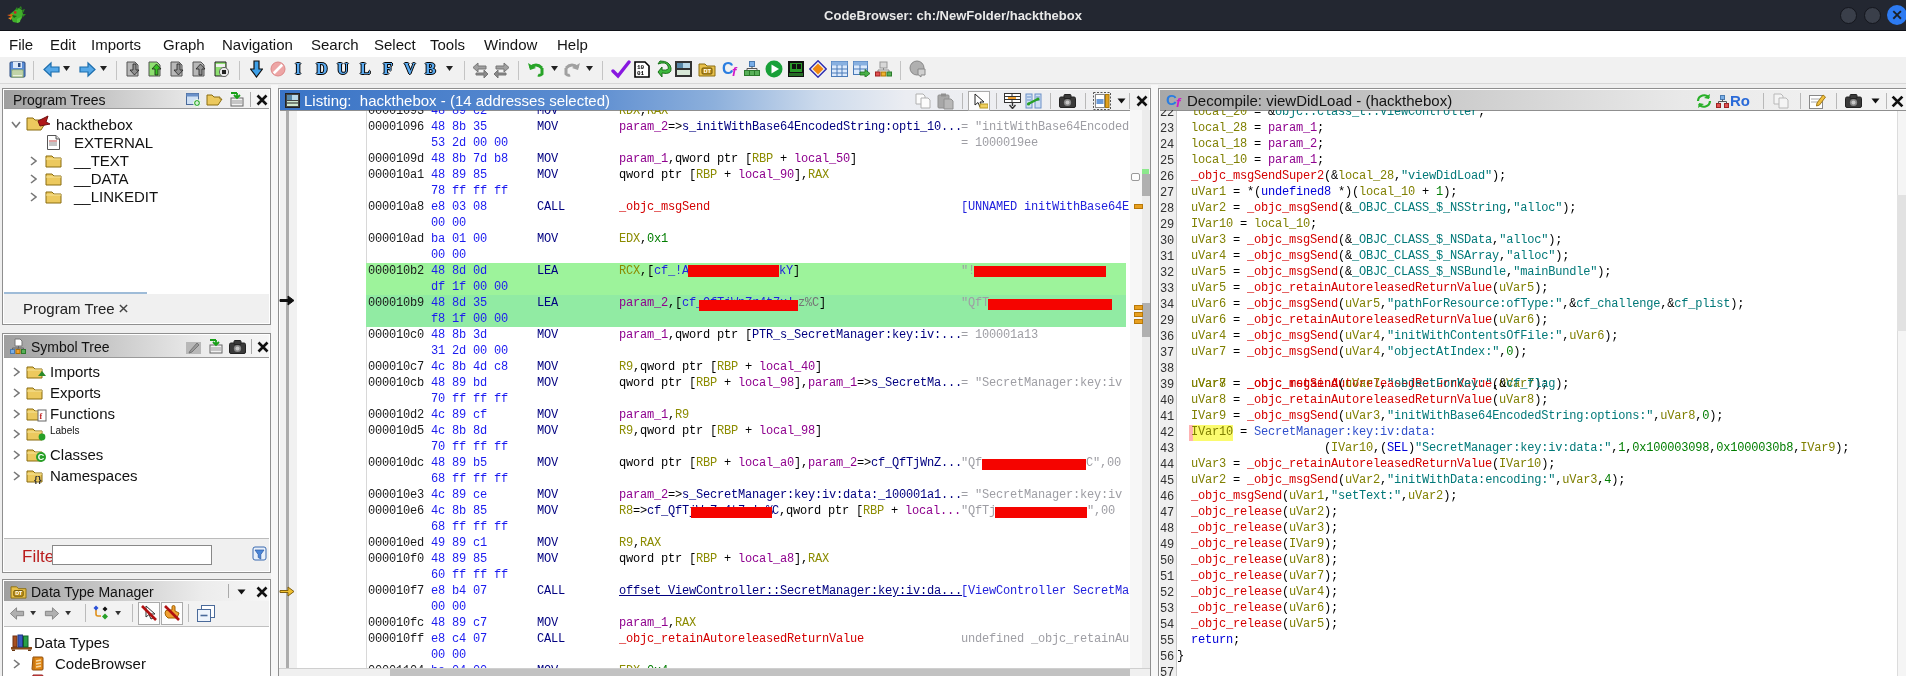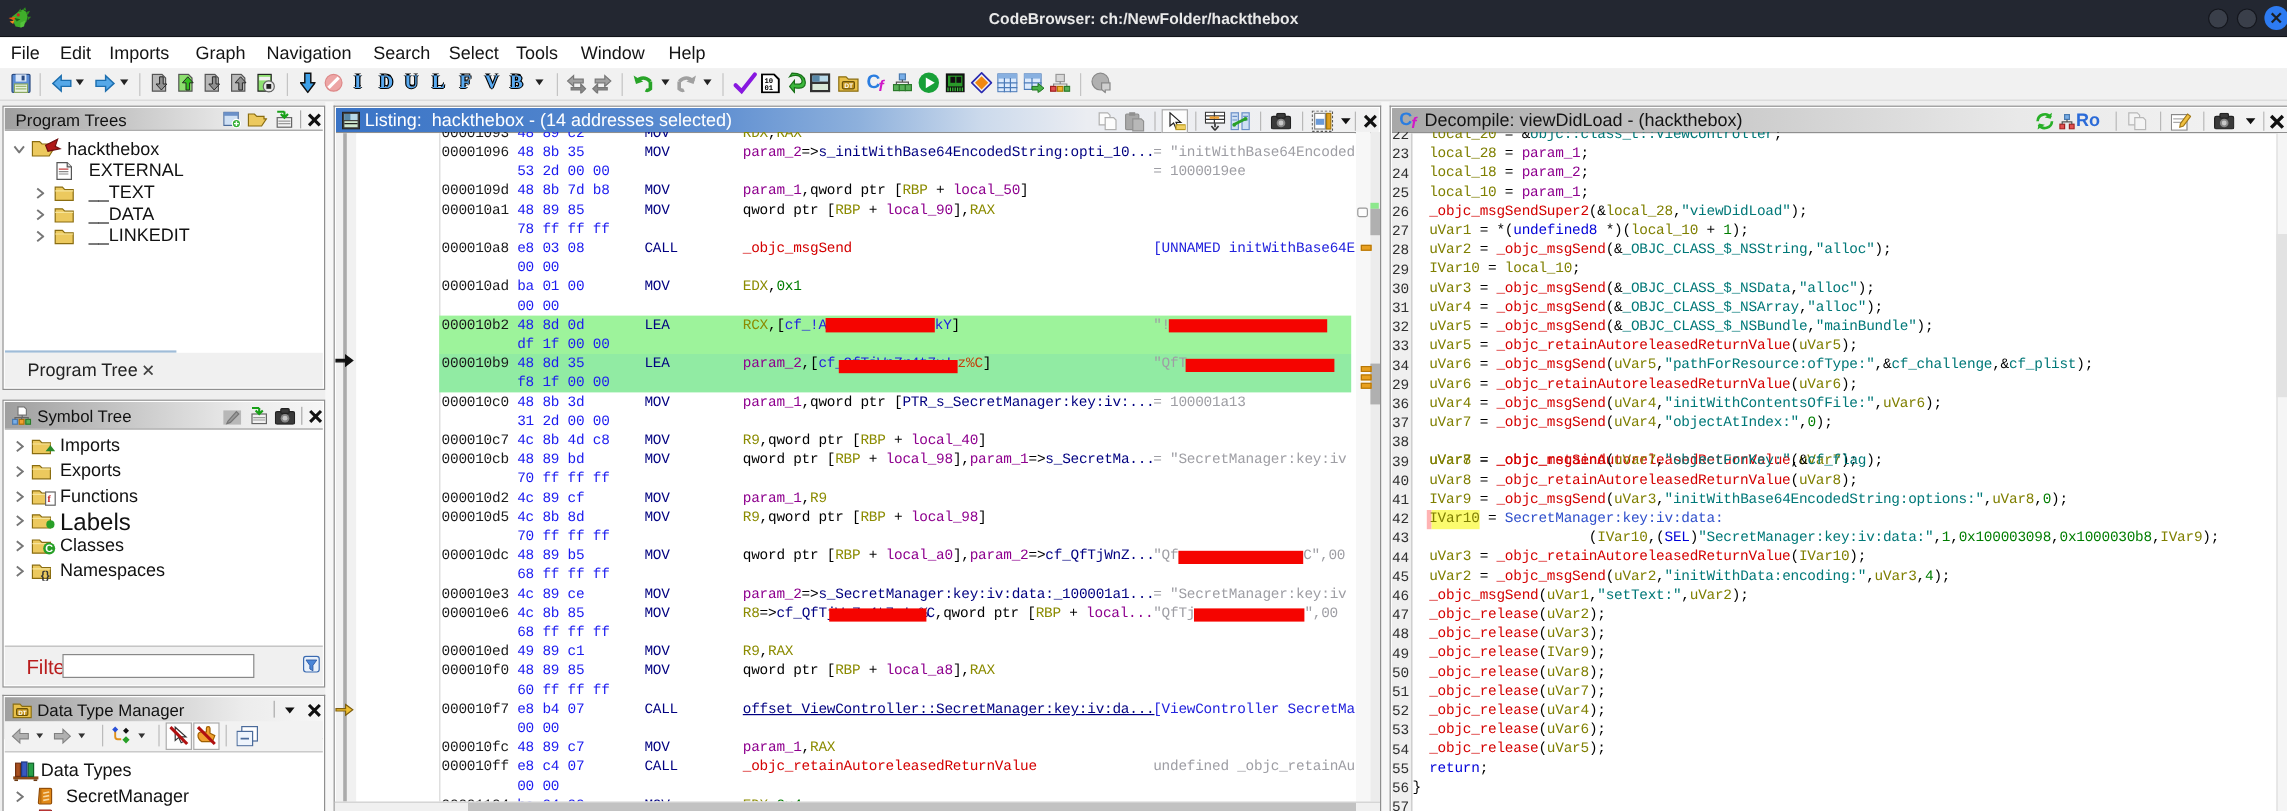--- a/index.html
+++ b/index.html
@@ -351,21 +351,21 @@
       </svg>
 <span class="abs" style="left:46px;top:46px;font-size:15px;color:#111">Functions</span>
 <svg class="abs" style="left:8px;top:70px" width="8" height="10" viewBox="0 0 8 10">
         <path d="M2 1 L7 5 L2 9" fill="none" stroke="#777" stroke-width="1.6"></path>
       </svg>
 <svg class="abs" style="left:22px;top:67px" width="22" height="16" viewBox="0 0 22 16">
         <path d="M1 3 L7 3 L9 5 L16 5 L16 14 L1 14 Z" fill="#ecc95e" stroke="#8a6d10"></path>
         <path d="M1 6 L16 6" stroke="#f6e49a"></path>
         <circle cx="16" cy="11" r="3.4" fill="#28a028"></circle>
       </svg>
-<span class="abs" style="left:46px;top:66px;font-size:20px;color:#111">Labels</span>
+<span class="abs" style="left:46px;top:66px;font-size:10px;color:#111">Labels</span>
 <svg class="abs" style="left:8px;top:91px" width="8" height="10" viewBox="0 0 8 10">
         <path d="M2 1 L7 5 L2 9" fill="none" stroke="#777" stroke-width="1.6"></path>
       </svg>
 <svg class="abs" style="left:22px;top:88px" width="22" height="16" viewBox="0 0 22 16">
         <path d="M1 3 L7 3 L9 5 L16 5 L16 14 L1 14 Z" fill="#ecc95e" stroke="#8a6d10"></path>
         <path d="M1 6 L16 6" stroke="#f6e49a"></path>
         <circle cx="15" cy="10" r="5" fill="#28a028"></circle>
         <text x="11.8" y="13.4" font-size="9" font-weight="bold" fill="#fff">C</text>
       </svg>
 <span class="abs" style="left:46px;top:87px;font-size:15px;color:#111">Classes</span>
@@ -457,21 +457,21 @@
       </svg>
 <span class="abs" style="left:30px;top:6px;font-size:15px;color:#111">Data Types</span>
 <svg class="abs" style="left:8px;top:31px" width="8" height="10" viewBox="0 0 8 10">
         <path d="M2 1 L7 5 L2 9" fill="none" stroke="#777" stroke-width="1.6"></path>
       </svg>
 <svg class="abs" style="left:27px;top:28px" width="13" height="15" viewBox="0 0 13 15">
         <path d="M2 1 L11 1 Q12 1 12 2 L12 13 Q12 14 11 14 L2 14 Q1 14 1 13 Z" fill="#e08818" stroke="#904c08"></path>
         <path d="M3 1 L3 14" stroke="#b06810"></path>
         <path d="M5 5 L10 4 M5 8 L10 7 M5 11 L10 10" stroke="#f8d8a0" stroke-width="1.4"></path>
       </svg>
-<span class="abs" style="left:51px;top:27px;font-size:15px;color:#111">SecretManager</span>
+<span class="abs" style="left:51px;top:27px;font-size:15px;color:#111">CodeBrowser</span>
 <svg class="abs" style="left:27px;top:46px" width="13" height="8" viewBox="0 0 13 8">
         <path d="M2 1 L11 1 Q12 1 12 2 L12 8 L1 8 Z" fill="#e04848" stroke="#902020"></path>
       </svg>
 </div>
   </div>
 <div class="panel" style="left:278px;top:88px;width:873px;height:588px;border-bottom:none">
 <div class="abs" style="left:1px;top:1px;right:1px;height:21px;
 background:linear-gradient(90deg,#3a74c6 0%,#5b8cd0 35%,#8db0dc 50%,#ccdaec 62%,#ebedf2 72%,#f1f1f1 100%);border-bottom:1px solid #8f8f8f">
 <svg class="abs" style="left:5px;top:3px" width="15" height="15" viewBox="0 0 15 15">
         <rect x="0.5" y="0.5" width="14" height="14" fill="#444" stroke="#222"></rect>
@@ -583,21 +583,21 @@
 <div class="abs" style="left:-296px;top:425px;width:1130px;height:16px;line-height:16px"><span class="abs" style="left:368px;color:#1a1a1a">000010ed</span><span class="abs" style="left:431px;color:#1b1bf0">49 89 c1</span><span class="abs" style="left:537px;color:#000080">MOV</span><span class="abs" style="left:619px"><span style="color:#8b8b00">R9</span><span style="color:#000000">,</span><span style="color:#8b8b00">RAX</span></span></div>
 <div class="abs" style="left:-296px;top:441px;width:1130px;height:16px;line-height:16px"><span class="abs" style="left:368px;color:#1a1a1a">000010f0</span><span class="abs" style="left:431px;color:#1b1bf0">48 89 85</span><span class="abs" style="left:537px;color:#000080">MOV</span><span class="abs" style="left:619px"><span style="color:#000000">qword ptr [</span><span style="color:#8b8b00">RBP</span><span style="color:#000000"> + </span><span style="color:#8e008e">local_a8</span><span style="color:#000000">],</span><span style="color:#8b8b00">RAX</span></span></div>
 <div class="abs" style="left:-296px;top:457px;width:1130px;height:16px;line-height:16px"><span class="abs" style="left:431px;color:#1b1bf0">60 ff ff ff</span></div>
 <div class="abs" style="left:-296px;top:473px;width:1130px;height:16px;line-height:16px"><span class="abs" style="left:368px;color:#1a1a1a">000010f7</span><span class="abs" style="left:431px;color:#1b1bf0">e8 b4 07</span><span class="abs" style="left:537px;color:#000080">CALL</span><span class="abs" style="left:619px"><span style="color:#000080;text-decoration:underline">offset ViewController::SecretManager:key:iv:da...</span></span><span class="abs" style="left:961px"><span style="color:#2222dd">[ViewController SecretMa</span></span></div>
 <div class="abs" style="left:-296px;top:489px;width:1130px;height:16px;line-height:16px"><span class="abs" style="left:431px;color:#1b1bf0">00 00</span></div>
 <div class="abs" style="left:-296px;top:505px;width:1130px;height:16px;line-height:16px"><span class="abs" style="left:368px;color:#1a1a1a">000010fc</span><span class="abs" style="left:431px;color:#1b1bf0">48 89 c7</span><span class="abs" style="left:537px;color:#000080">MOV</span><span class="abs" style="left:619px"><span style="color:#8e008e">param_1</span><span style="color:#000000">,</span><span style="color:#8b8b00">RAX</span></span></div>
 <div class="abs" style="left:-296px;top:521px;width:1130px;height:16px;line-height:16px"><span class="abs" style="left:368px;color:#1a1a1a">000010ff</span><span class="abs" style="left:431px;color:#1b1bf0">e8 c4 07</span><span class="abs" style="left:537px;color:#000080">CALL</span><span class="abs" style="left:619px"><span style="color:#d40000">_objc_retainAutoreleasedReturnValue</span></span><span class="abs" style="left:961px"><span style="color:#9e9ea4">undefined _objc_retainAu</span></span></div>
 <div class="abs" style="left:-296px;top:537px;width:1130px;height:16px;line-height:16px"><span class="abs" style="left:431px;color:#1b1bf0">00 00</span></div>
 <div class="abs" style="left:-296px;top:553px;width:1130px;height:16px;line-height:16px"><span class="abs" style="left:368px;color:#1a1a1a">00001104</span><span class="abs" style="left:431px;color:#1b1bf0">ba 04 00</span><span class="abs" style="left:537px;color:#000080">MOV</span><span class="abs" style="left:619px"><span style="color:#8b8b00">EDX</span><span style="color:#000000">,</span><span style="color:#007d00">0x4</span></span></div>
 <div class="abs" style="left:483px;top:153px;height:16px;line-height:16px"><span style="color:#2222dd">kY</span><span style="color:#000000">]</span></div>
-<div class="abs" style="left:502px;top:185px;height:16px;line-height:16px"><span style="color:#c2410c">z%C</span><span style="color:#000000">]</span></div>
+<div class="abs" style="left:502px;top:185px;height:16px;line-height:16px"><span style="color:#737373">z%C</span><span style="color:#000000">]</span></div>
 <div class="abs" style="left:790px;top:345px;height:16px;line-height:16px"><span style="color:#9e9ea4">C",00</span></div>
 <div class="abs" style="left:476px;top:393px;height:16px;line-height:16px"><span style="color:#000080">C</span><span style="color:#000000">,qword ptr [</span><span style="color:#8b8b00">RBP</span><span style="color:#000000"> + </span><span style="color:#8e008e">local...</span></div>
 <div class="abs" style="left:791px;top:393px;height:16px;line-height:16px"><span style="color:#9e9ea4">",00</span></div>
 </div>
 </div>
 <div class="abs mono" style="left:703px;top:295px;height:16px;line-height:16px;color:#2222dd">QfTjWnZr4t7x!</div>
 <div class="abs mono" style="left:689px;top:503px;height:16px;line-height:16px;color:#000080">jWnZr4t7x!z%</div>
 <div class="abs" style="left:688px;top:265px;width:91px;height:12px;background:#f50400"></div>
 <div class="abs" style="left:974px;top:266px;width:132px;height:11px;background:#f50400"></div>
 <div class="abs" style="left:699px;top:300px;width:99px;height:11px;background:#f50400"></div>

